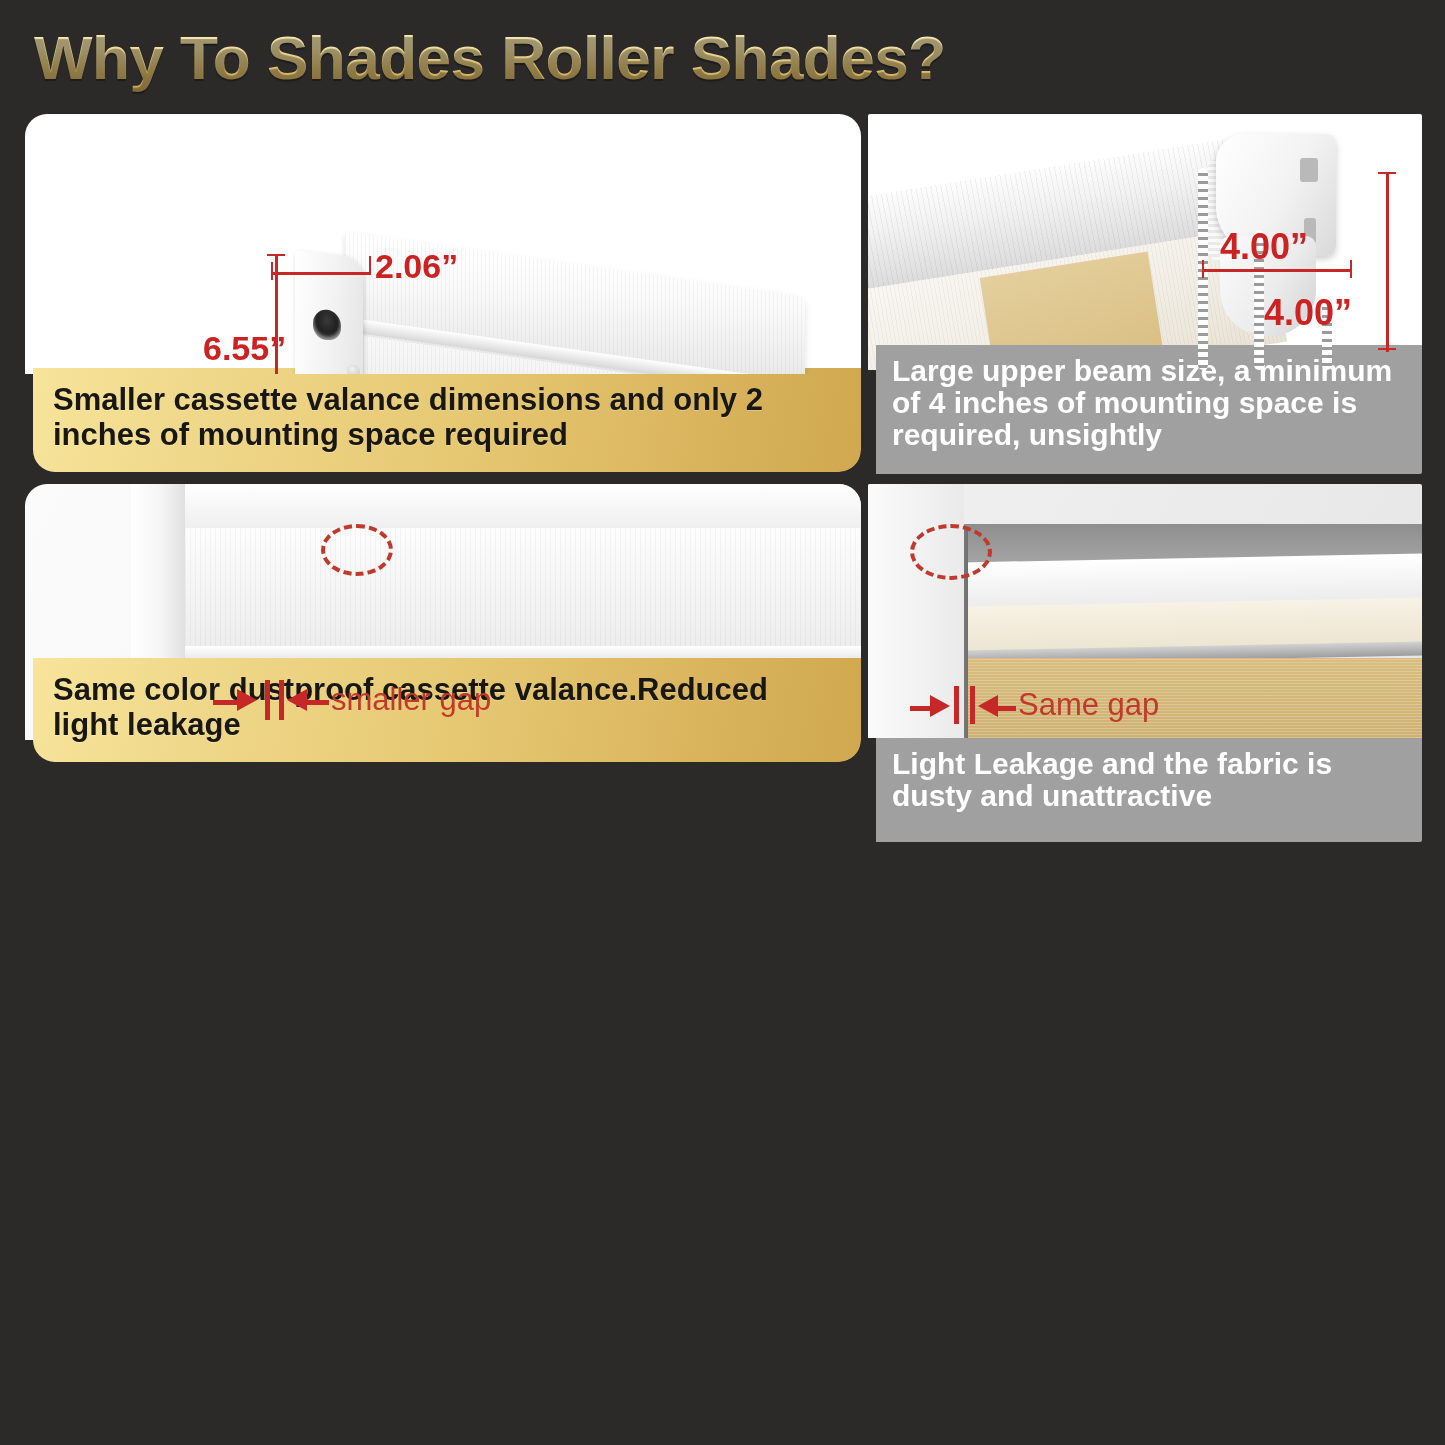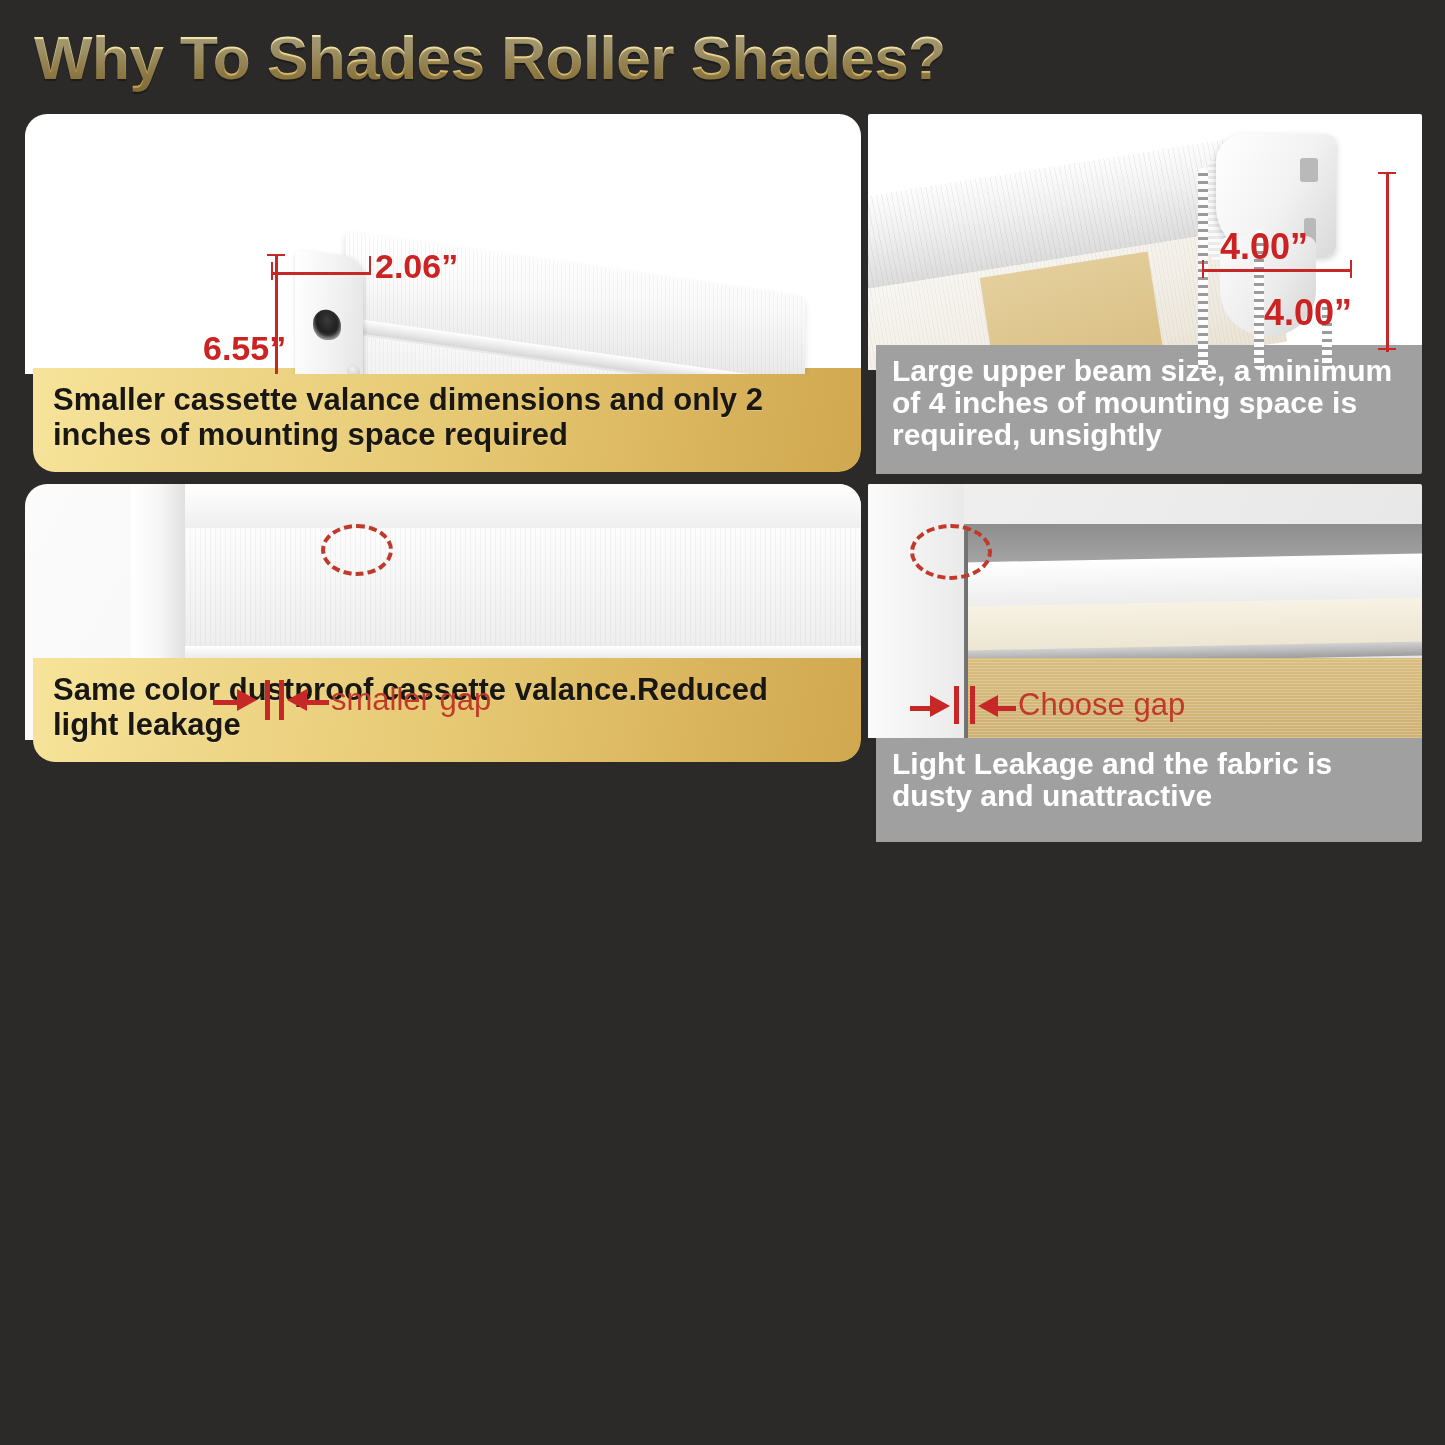--- a/index.html
+++ b/index.html
@@ -468,21 +468,21 @@
       <div class="p4-wall-l"></div>
 
       <div class="dashed-ellipse" style="left:42px; top:40px; width:82px; height:56px;"></div>
 
       <div class="arrow-tail-r" style="left:42px; top:222px; width:22px;"></div>
       <div class="arrow-r" style="left:62px; top:211px;"></div>
       <div class="gap-bar" style="left:86px; top:202px; height:38px;"></div>
       <div class="gap-bar" style="left:102px; top:202px; height:38px;"></div>
       <div class="arrow-l" style="left:110px; top:211px;"></div>
       <div class="arrow-tail-l" style="left:130px; top:222px; width:18px;"></div>
-      <div class="gap-label" style="left:150px; top:203px;">Choose gap</div>
+      <div class="gap-label" style="left:150px; top:203px;">Same gap</div>
     </div>
 
     <div class="caption gray">Light Leakage and the fabric is dusty and unattractive</div>
   </div>
 
 
 
 </div>
 
 </body></html>

